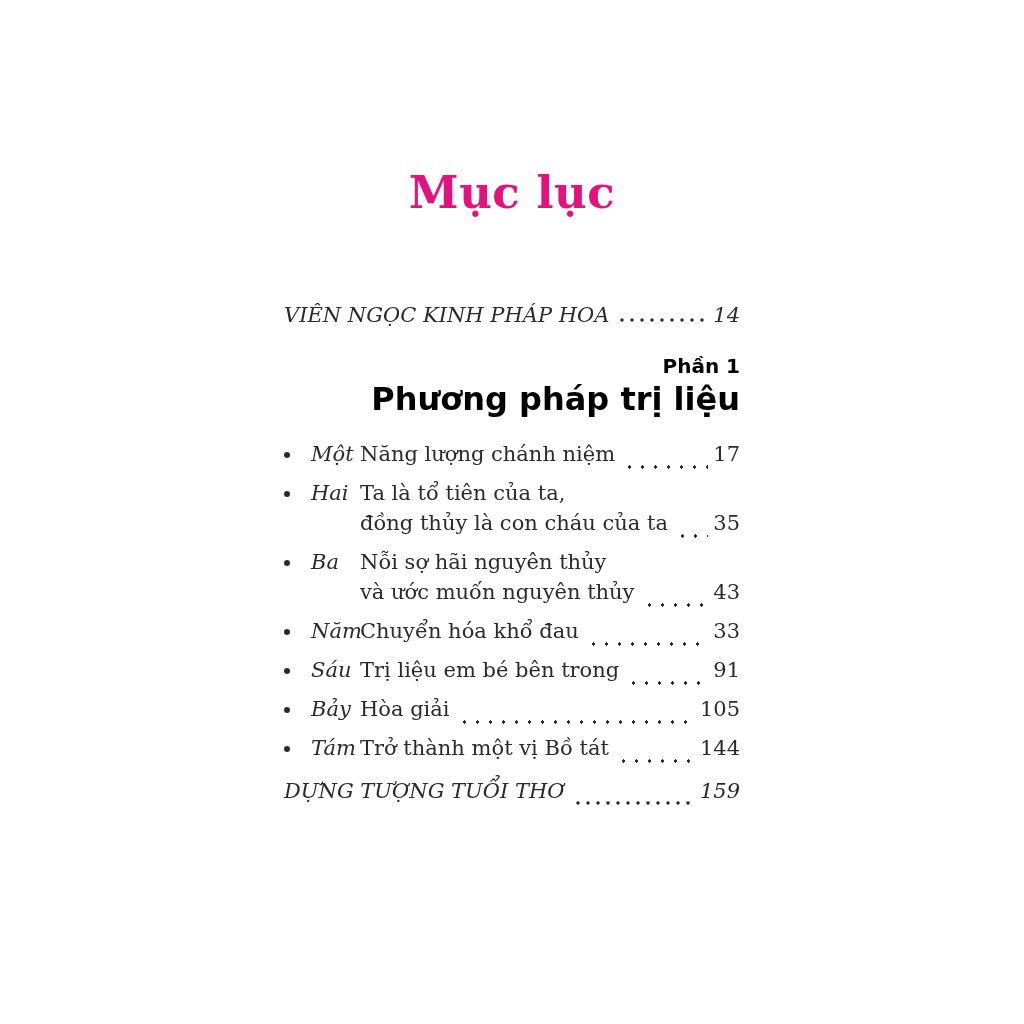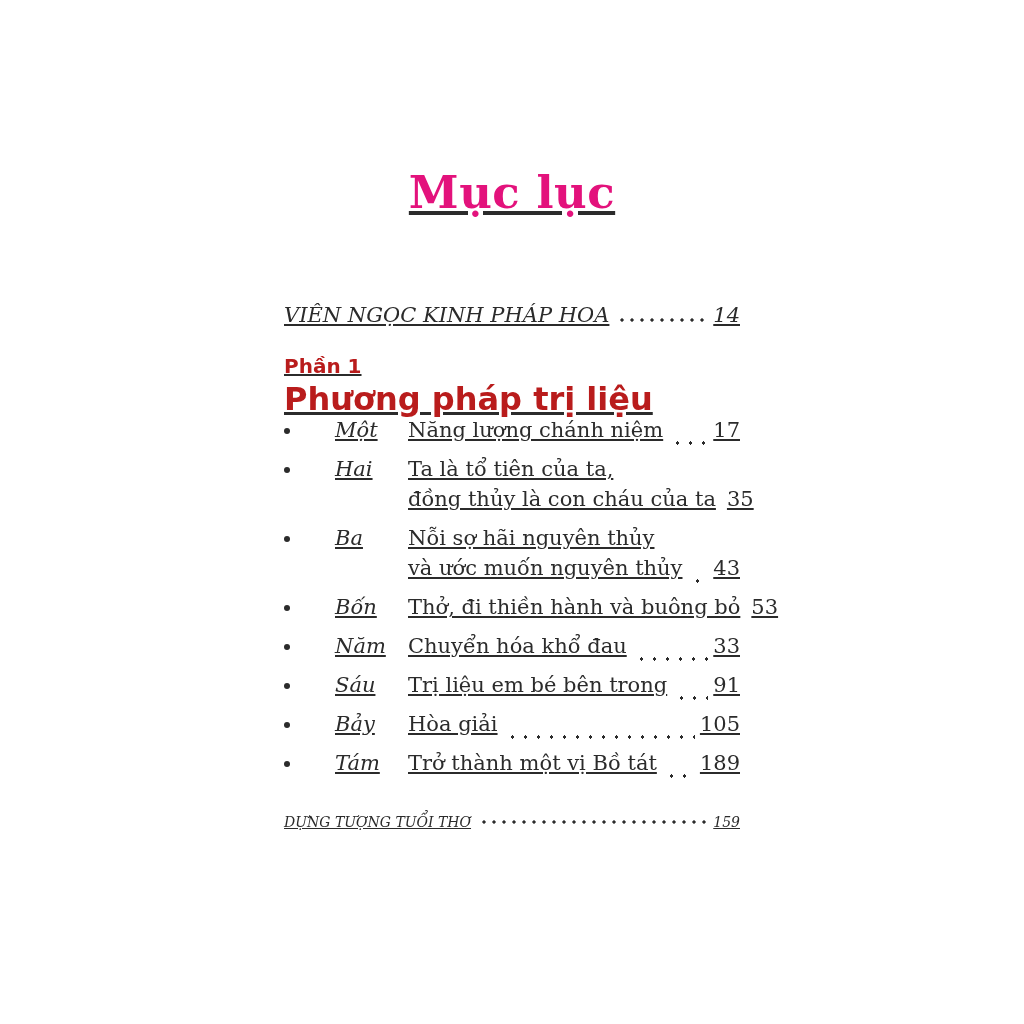--- a/index.html
+++ b/index.html
@@ -10,21 +10,20 @@
     background: #ffffff;
     font-family: "DejaVu Serif", serif;
     color: #2b2b2b;
     overflow: hidden;
   }
 
   .page {
     width: 456px;
     margin: 0 auto;
     padding-top: 166px;
-    text-decoration: underline;
   }
 
   
   .toc-title {
     text-align: center;
     font-family: "DejaVu Serif", serif;
     font-weight: bold;
     font-size: 45px;
     letter-spacing: 0.5px;
     color: #e3127c;
@@ -38,35 +37,35 @@
     font-size: 21px;
     line-height: 28px;
     margin-bottom: 15px;
   }
   .intro-prefix { font-style: italic; white-space: nowrap; }
   .intro-emphasis { font-weight: bold; margin-left: 0.33em; white-space: nowrap; }
   .intro-page { font-style: italic; }
 
   
   .part-header {
-    text-align: left;
+    text-align: right;
     font-family: "DejaVu Sans", sans-serif;
-    color: #b91c1c;
+    color: #000000;
     margin-top: 24px;
+    margin-bottom: 24px;
   }
   .part-kicker { font-size: 20px; font-weight: bold; line-height: 26px; }
   .part-title  { font-size: 32px; font-weight: bold; line-height: 32px; margin-top: 4px; }
 
   
   .chapter {
     display: flex;
     font-size: 21px;
     line-height: 30px;
     margin-bottom: 9px;
-    gap: 24px;
   }
   .bullet-col { width: 27px; flex: none; }
   .bullet-dot {
     display: block;
     width: 6px; height: 6px;
     border-radius: 50%;
     background: #2b2b2b;
     margin-top: 13px;
   }
   .num-col {
@@ -86,25 +85,25 @@
     background-size: 13px 4px;
     background-repeat: repeat-x;
     background-position: 2px bottom;
   }
   .dots.tight { background-size: 10px 4px; }
   .pagenum { white-space: nowrap; }
 
   
   .outro-entry {
     display: flex;
-    align-items: center;
-    font-size: 14px;
+    align-items: flex-end;
+    font-size: 21px;
     line-height: 28px;
     font-style: italic;
-    margin-top: 30px;
+    margin-top: 14px;
   }
   .outro-label { white-space: nowrap; }
 </style>
 </head>
 <body>
 
 <div class="page">
 
   <div class="toc-title">Mục lục</div>
 
@@ -160,33 +159,20 @@
         <span class="line-text">Nỗi sợ hãi nguyên thủy</span>
       </span>
       <span class="line">
         <span class="line-text">và ước muốn nguyên thủy</span>
         <span class="dots"></span>
         <span class="pagenum">43</span>
       </span>
     </span>
   </div>
 
-  <div class="chapter">
-    <span class="bullet-col">
-        <span class="bullet-dot"></span>
-      </span>
-    <span class="num-col">Bốn</span>
-    <span class="text-col">
-      <span class="line">
-        <span class="line-text">Thở, đi thiền hành và buông bỏ</span>
-        <span class="dots"></span>
-        <span class="pagenum">53</span>
-      </span>
-    </span>
-  </div>
 
   <div class="chapter">
     <span class="bullet-col">
         <span class="bullet-dot"></span>
       </span>
     <span class="num-col">Năm</span>
     <span class="text-col">
       <span class="line">
         <span class="line-text">Chuyển hóa khổ đau</span>
         <span class="dots"></span>
@@ -225,21 +211,21 @@
 
   <div class="chapter">
     <span class="bullet-col">
         <span class="bullet-dot"></span>
       </span>
     <span class="num-col">Tám</span>
     <span class="text-col">
       <span class="line">
         <span class="line-text">Trở thành một vị Bồ tát</span>
         <span class="dots"></span>
-        <span class="pagenum">189</span>
+        <span class="pagenum">144</span>
       </span>
     </span>
   </div>
 
   <div class="outro-entry">
     <span class="outro-label">DỰNG TƯỢNG TUỔI THƠ</span>
     <span class="dots tight"></span>
     <span class="pagenum">159</span>
   </div>
 

